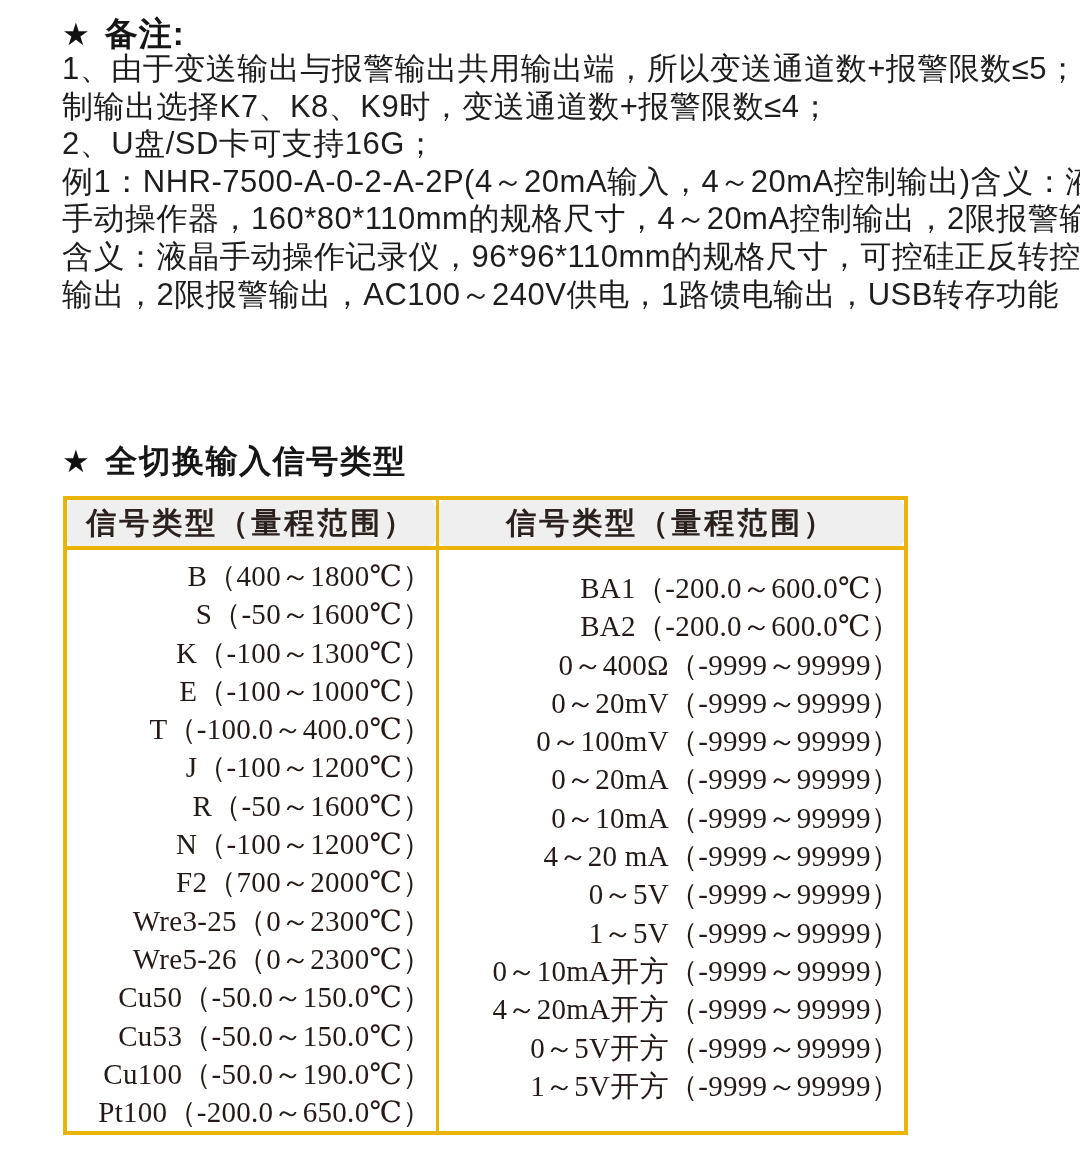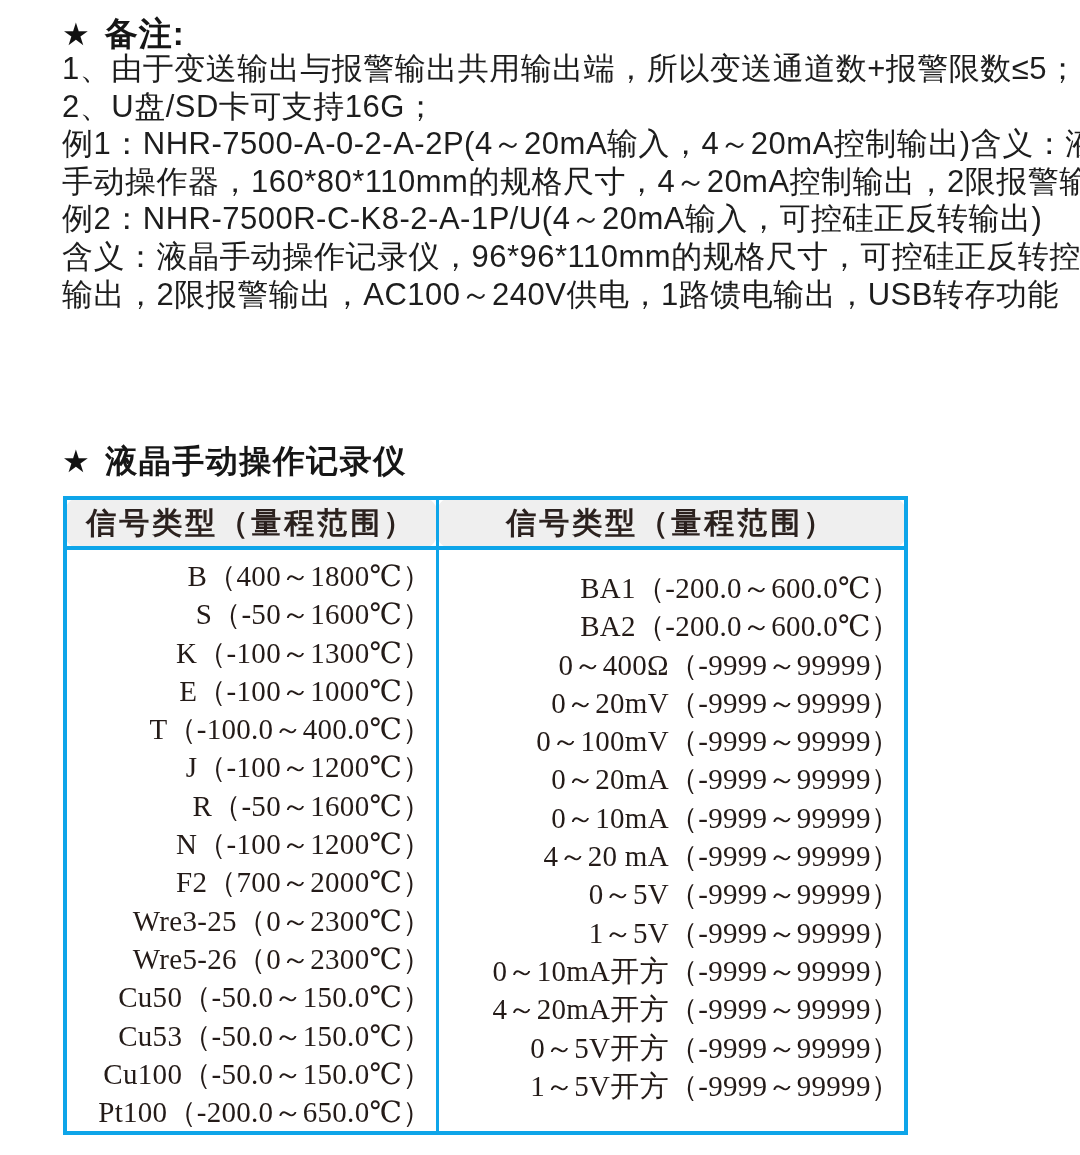--- a/index.html
+++ b/index.html
@@ -55,21 +55,21 @@
     left: 63px;
     top: 496px;
     width: 845px;
     height: 638px;
     border-collapse: collapse;
     table-layout: fixed;
     background: #ffffff;
     font-family: "Liberation Serif", "DejaVu Serif", serif;
   }
   .signal-table, .signal-table th, .signal-table td {
-    border: 4px solid #0ea5e9;
+    border: 4px solid #eab308;
   }
   .signal-table th {
     height: 50px;
     background: #efefef;
     font-size: 30px;
     font-weight: 700;
     color: #2b211e;
     letter-spacing: 3px;
     text-align: center;
     vertical-align: middle;
@@ -95,30 +95,30 @@
 <body>
 
 <div class="page">
 
   <div class="notes-heading">
     <span class="star">★</span><span>备注:</span>
   </div>
 
   <div class="notes-body">
       <div class="note-line">1、由于变送输出与报警输出共用输出端，所以变送通道数+报警限数≤5；当控</div>
+      <div class="note-line">制输出选择K7、K8、K9时，变送通道数+报警限数≤4；</div>
       <div class="note-line">2、U盘/SD卡可支持16G；</div>
       <div class="note-line">例1：NHR-7500-A-0-2-A-2P(4～20mA输入，4～20mA控制输出)含义：液晶</div>
       <div class="note-line">手动操作器，160*80*110mm的规格尺寸，4～20mA控制输出，2限报警输出</div>
-      <div class="note-line">例2：NHR-7500R-C-K8-2-A-1P/U(4～20mA输入，可控硅正反转输出)</div>
       <div class="note-line">含义：液晶手动操作记录仪，96*96*110mm的规格尺寸，可控硅正反转控制</div>
       <div class="note-line">输出，2限报警输出，AC100～240V供电，1路馈电输出，USB转存功能</div>
     </div>
 
   <div class="section-heading">
-    <span class="star">★</span><span>液晶手动操作记录仪</span>
+    <span class="star">★</span><span>全切换输入信号类型</span>
   </div>
 
   <table class="signal-table">
     <thead>
       <tr>
         <th class="col-left">信号类型（量程范围）</th>
         <th class="col-right">信号类型（量程范围）</th>
       </tr>
     </thead>
     <tbody>
@@ -130,21 +130,21 @@
             <div class="sig-row">E（-100～1000℃）</div>
             <div class="sig-row">T（-100.0～400.0℃）</div>
             <div class="sig-row">J（-100～1200℃）</div>
             <div class="sig-row">R（-50～1600℃）</div>
             <div class="sig-row">N（-100～1200℃）</div>
             <div class="sig-row">F2（700～2000℃）</div>
             <div class="sig-row">Wre3-25（0～2300℃）</div>
             <div class="sig-row">Wre5-26（0～2300℃）</div>
             <div class="sig-row">Cu50（-50.0～150.0℃）</div>
             <div class="sig-row">Cu53（-50.0～150.0℃）</div>
-            <div class="sig-row">Cu100（-50.0～150.0℃）</div>
+            <div class="sig-row">Cu100（-50.0～190.0℃）</div>
             <div class="sig-row">Pt100（-200.0～650.0℃）</div>
           </td>
         <td class="col-right">
             <div class="sig-row">BA1（-200.0～600.0℃）</div>
             <div class="sig-row">BA2（-200.0～600.0℃）</div>
             <div class="sig-row">0～400Ω（-9999～99999）</div>
             <div class="sig-row">0～20mV（-9999～99999）</div>
             <div class="sig-row">0～100mV（-9999～99999）</div>
             <div class="sig-row">0～20mA（-9999～99999）</div>
             <div class="sig-row">0～10mA（-9999～99999）</div>

